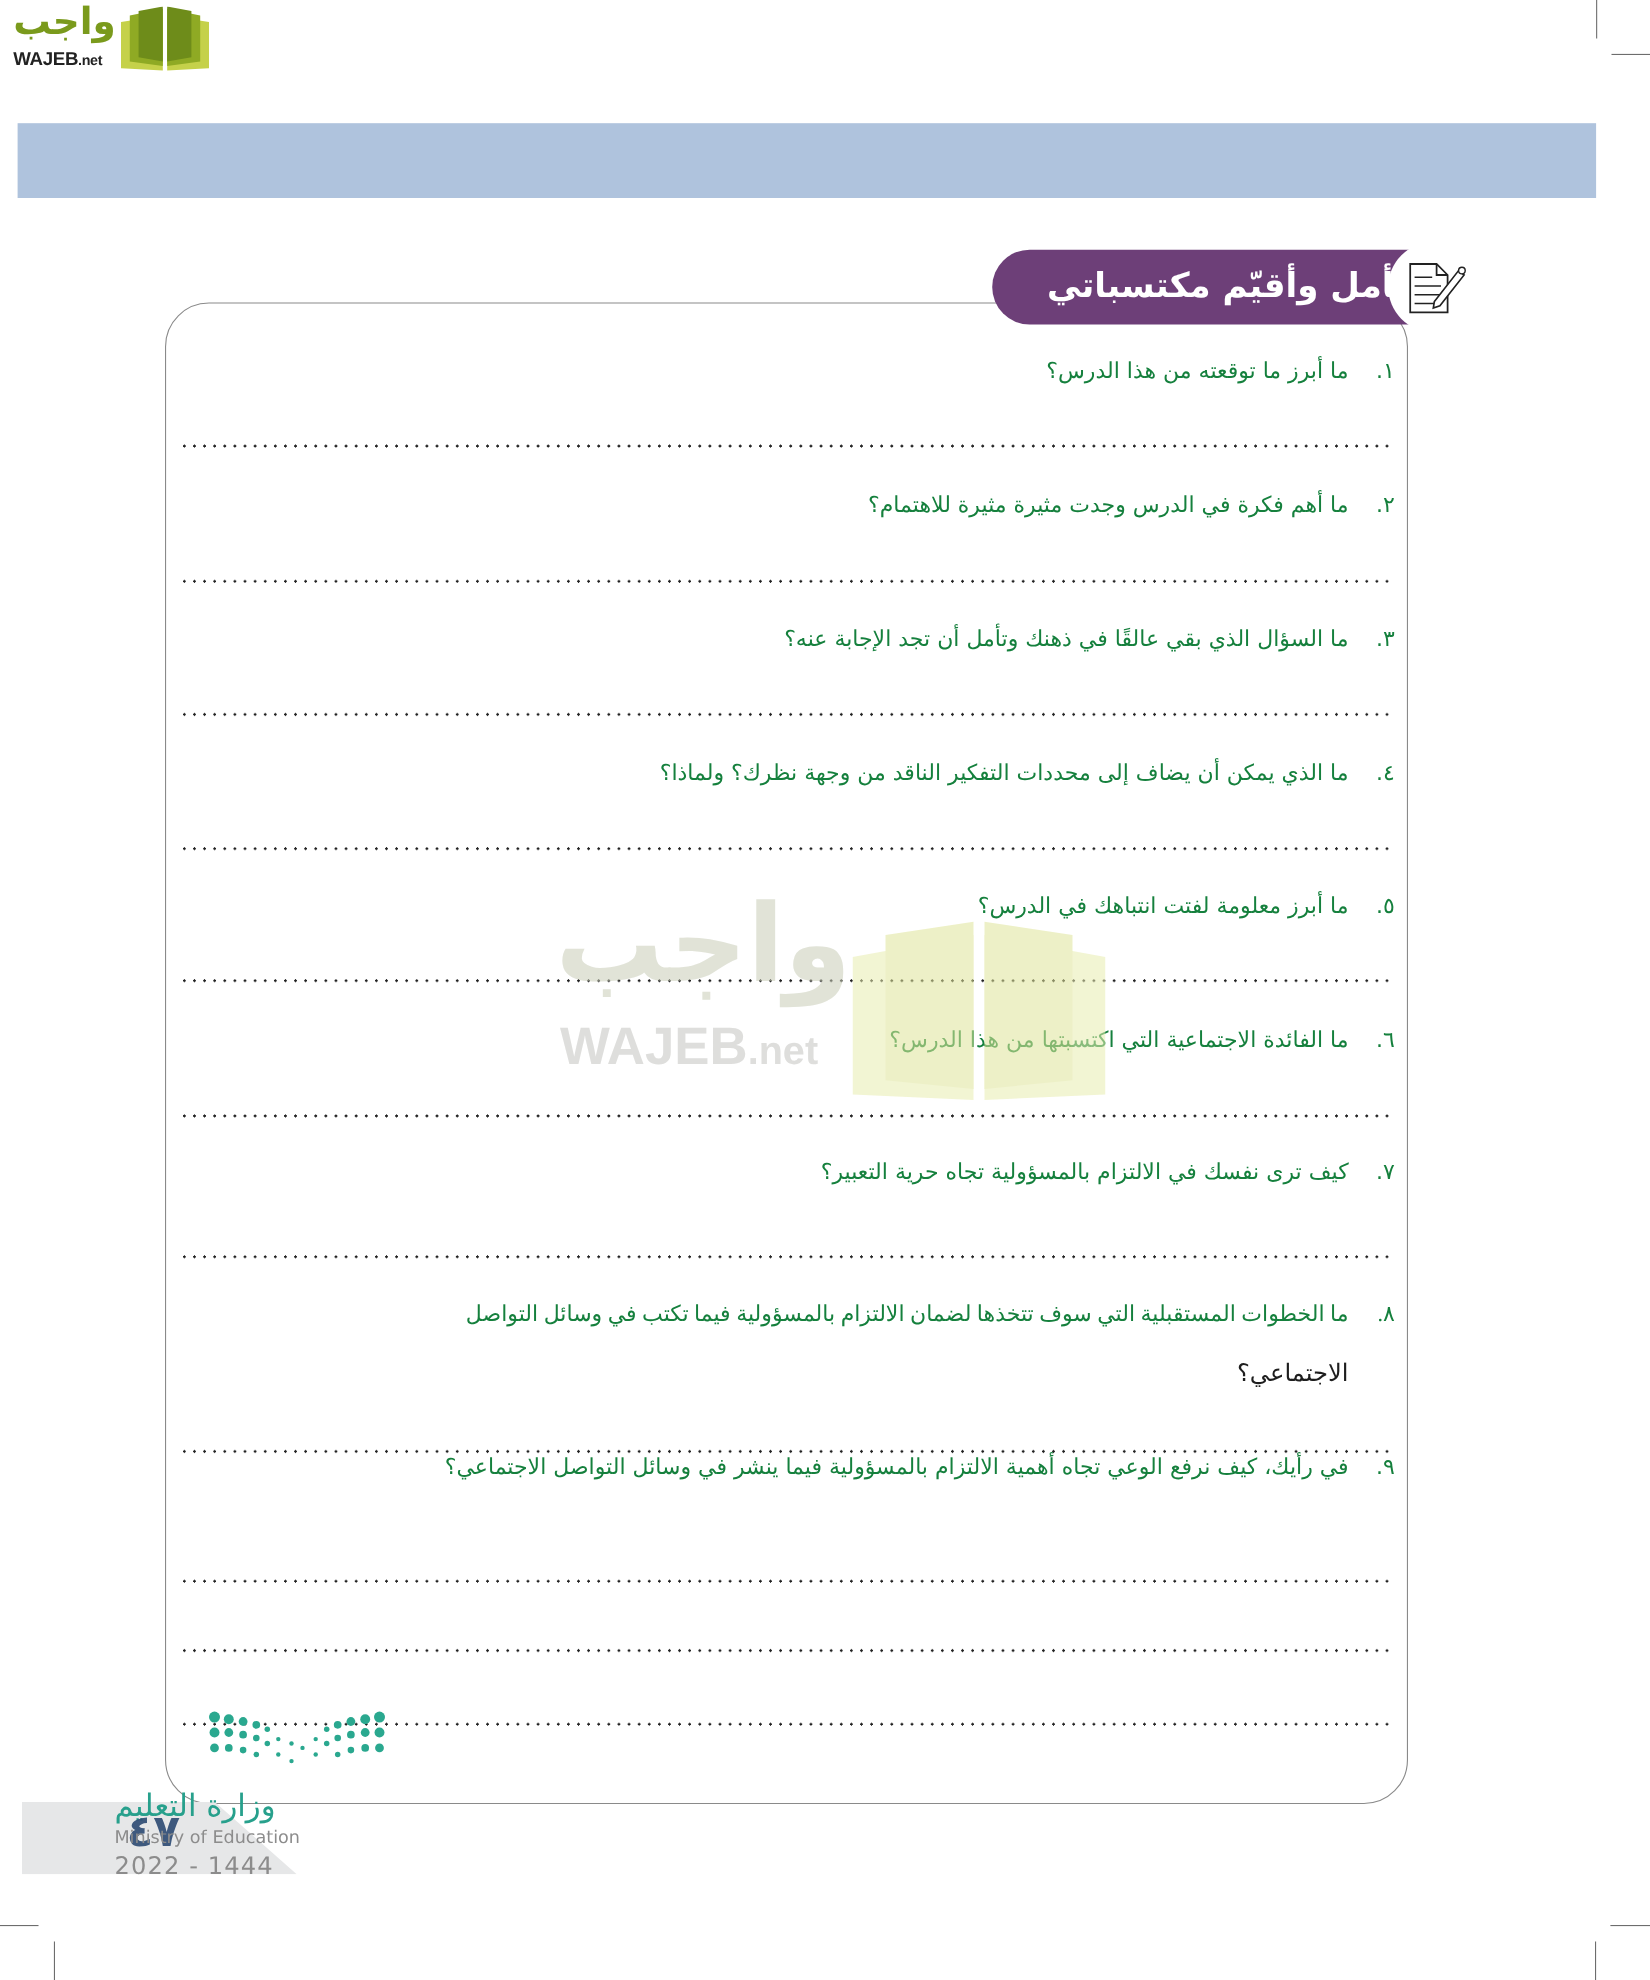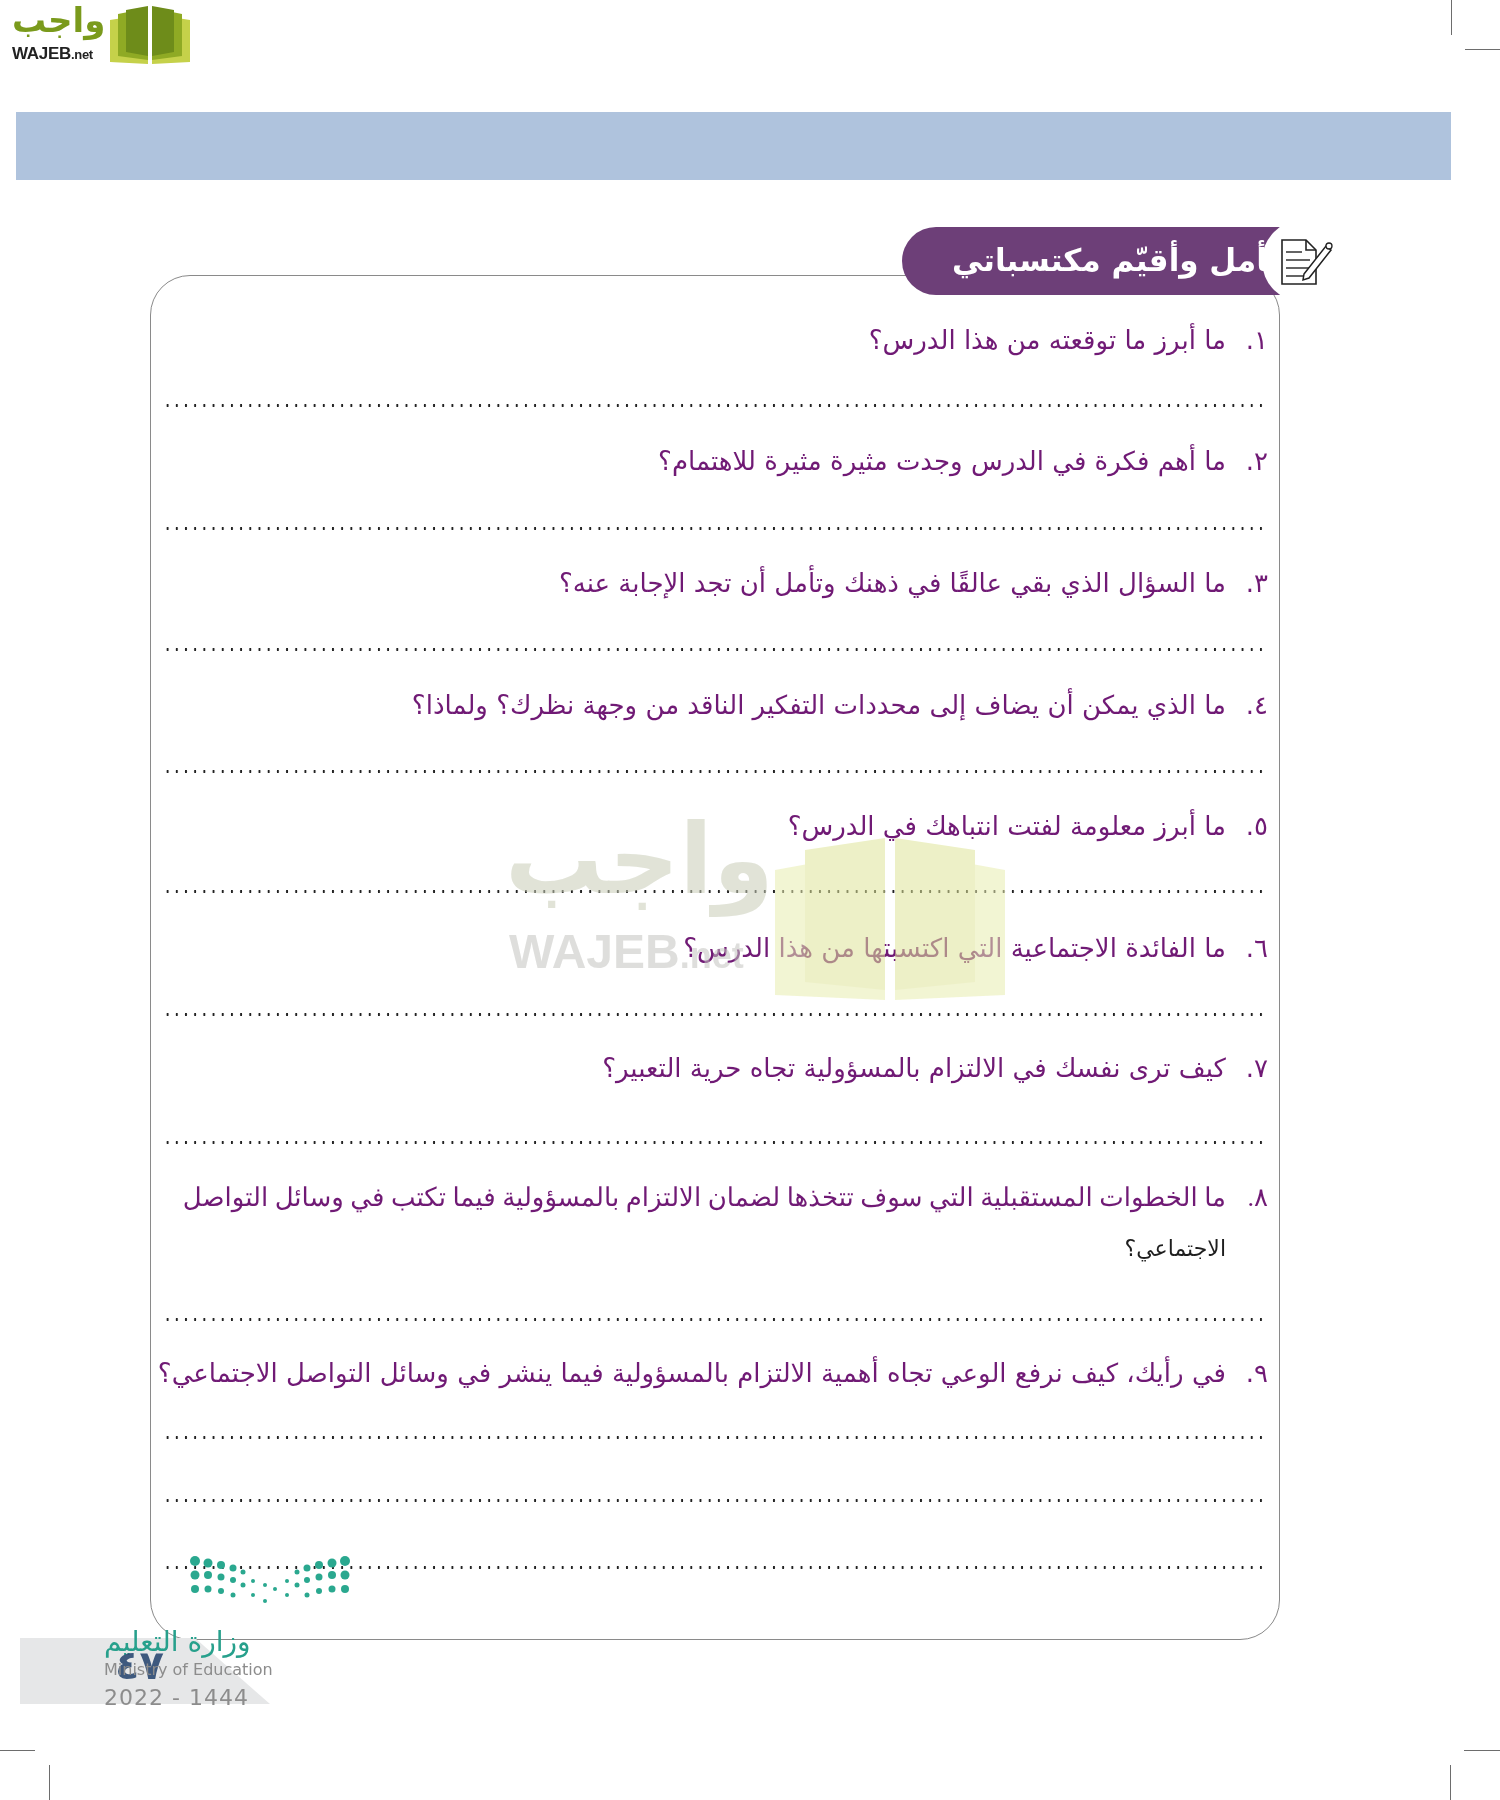--- a/index.html
+++ b/index.html
@@ -35,21 +35,21 @@
   }
   .title-text {
     left:915px; top:232px; width:340px; height:56px;
     color:#ffffff; font-size:31px; font-weight:bold; direction:rtl; text-align:center;
     line-height:56px; font-family:"DejaVu Sans", sans-serif;margin-left:36px;
   }
   .title-icon { left:1280px; top:236px; width:55px; height:50px; }
   
   .q {
     position:absolute; right:232px; direction:rtl; text-align:right;
-    font-size:26px; color:#701a75; white-space:nowrap;
+    font-size:20px; color:#15803d; white-space:nowrap;
     font-family:"DejaVu Sans", sans-serif;
   }
   .q .num { display:inline-block; width:42px; }
   .q2line { position:absolute; right:274px; direction:rtl; font-size:22px; color:#1e1e1e; font-family:"DejaVu Sans", sans-serif; }
   .dots {
     position:absolute; left:163px; width:1103px; height:3px;
     background-image: radial-gradient(circle, #222 1.1px, transparent 1.4px);
     background-size:9.2px 3px; background-repeat:repeat-x;
   }
   
@@ -125,21 +125,21 @@
 <div class="q" style="top:933px;"><span class="num">٦.</span><span>ما الفائدة الاجتماعية التي اكتسبتها من هذا الدرس؟</span></div>
 <div class="dots" style="top:1013px;"></div>
 
 <div class="q" style="top:1053px;"><span class="num">٧.</span><span>كيف ترى نفسك في الالتزام بالمسؤولية تجاه حرية التعبير؟</span></div>
 <div class="dots" style="top:1141px;"></div>
 
 <div class="q" style="top:1182px;font-family:Liberation Serif, serif;"><span class="num">٨.</span><span>ما الخطوات المستقبلية التي سوف تتخذها لضمان الالتزام بالمسؤولية فيما تكتب في وسائل التواصل</span></div>
 <div class="q2line" style="top:1236px;">الاجتماعي؟</div>
 <div class="dots" style="top:1318px;"></div>
 
-<div class="q" style="top:1358px;"><span class="num">٩.</span><span>في رأيك، كيف نرفع الوعي تجاه أهمية الالتزام بالمسؤولية فيما ينشر في وسائل التواصل الاجتماعي؟</span></div>
+<div class="q" style="top:1321px;"><span class="num">٩.</span><span>في رأيك، كيف نرفع الوعي تجاه أهمية الالتزام بالمسؤولية فيما ينشر في وسائل التواصل الاجتماعي؟</span></div>
 <div class="dots" style="top:1436px;"></div>
 <div class="dots" style="top:1499px;"></div>
 <div class="dots" style="top:1566px;"></div>
 
 <div class="abs wm">
   <span class="wm-ar">واجب</span>
   <span class="wm-en"><span>WAJEB</span><small>.net</small></span>
   <svg class="wm-book" viewBox="0 0 230 170">
     <polygon points="0,40 110,20 110,170 0,165" fill="#e8edb0"></polygon>
     <polygon points="230,40 120,20 120,170 230,165" fill="#e8edb0"></polygon>

